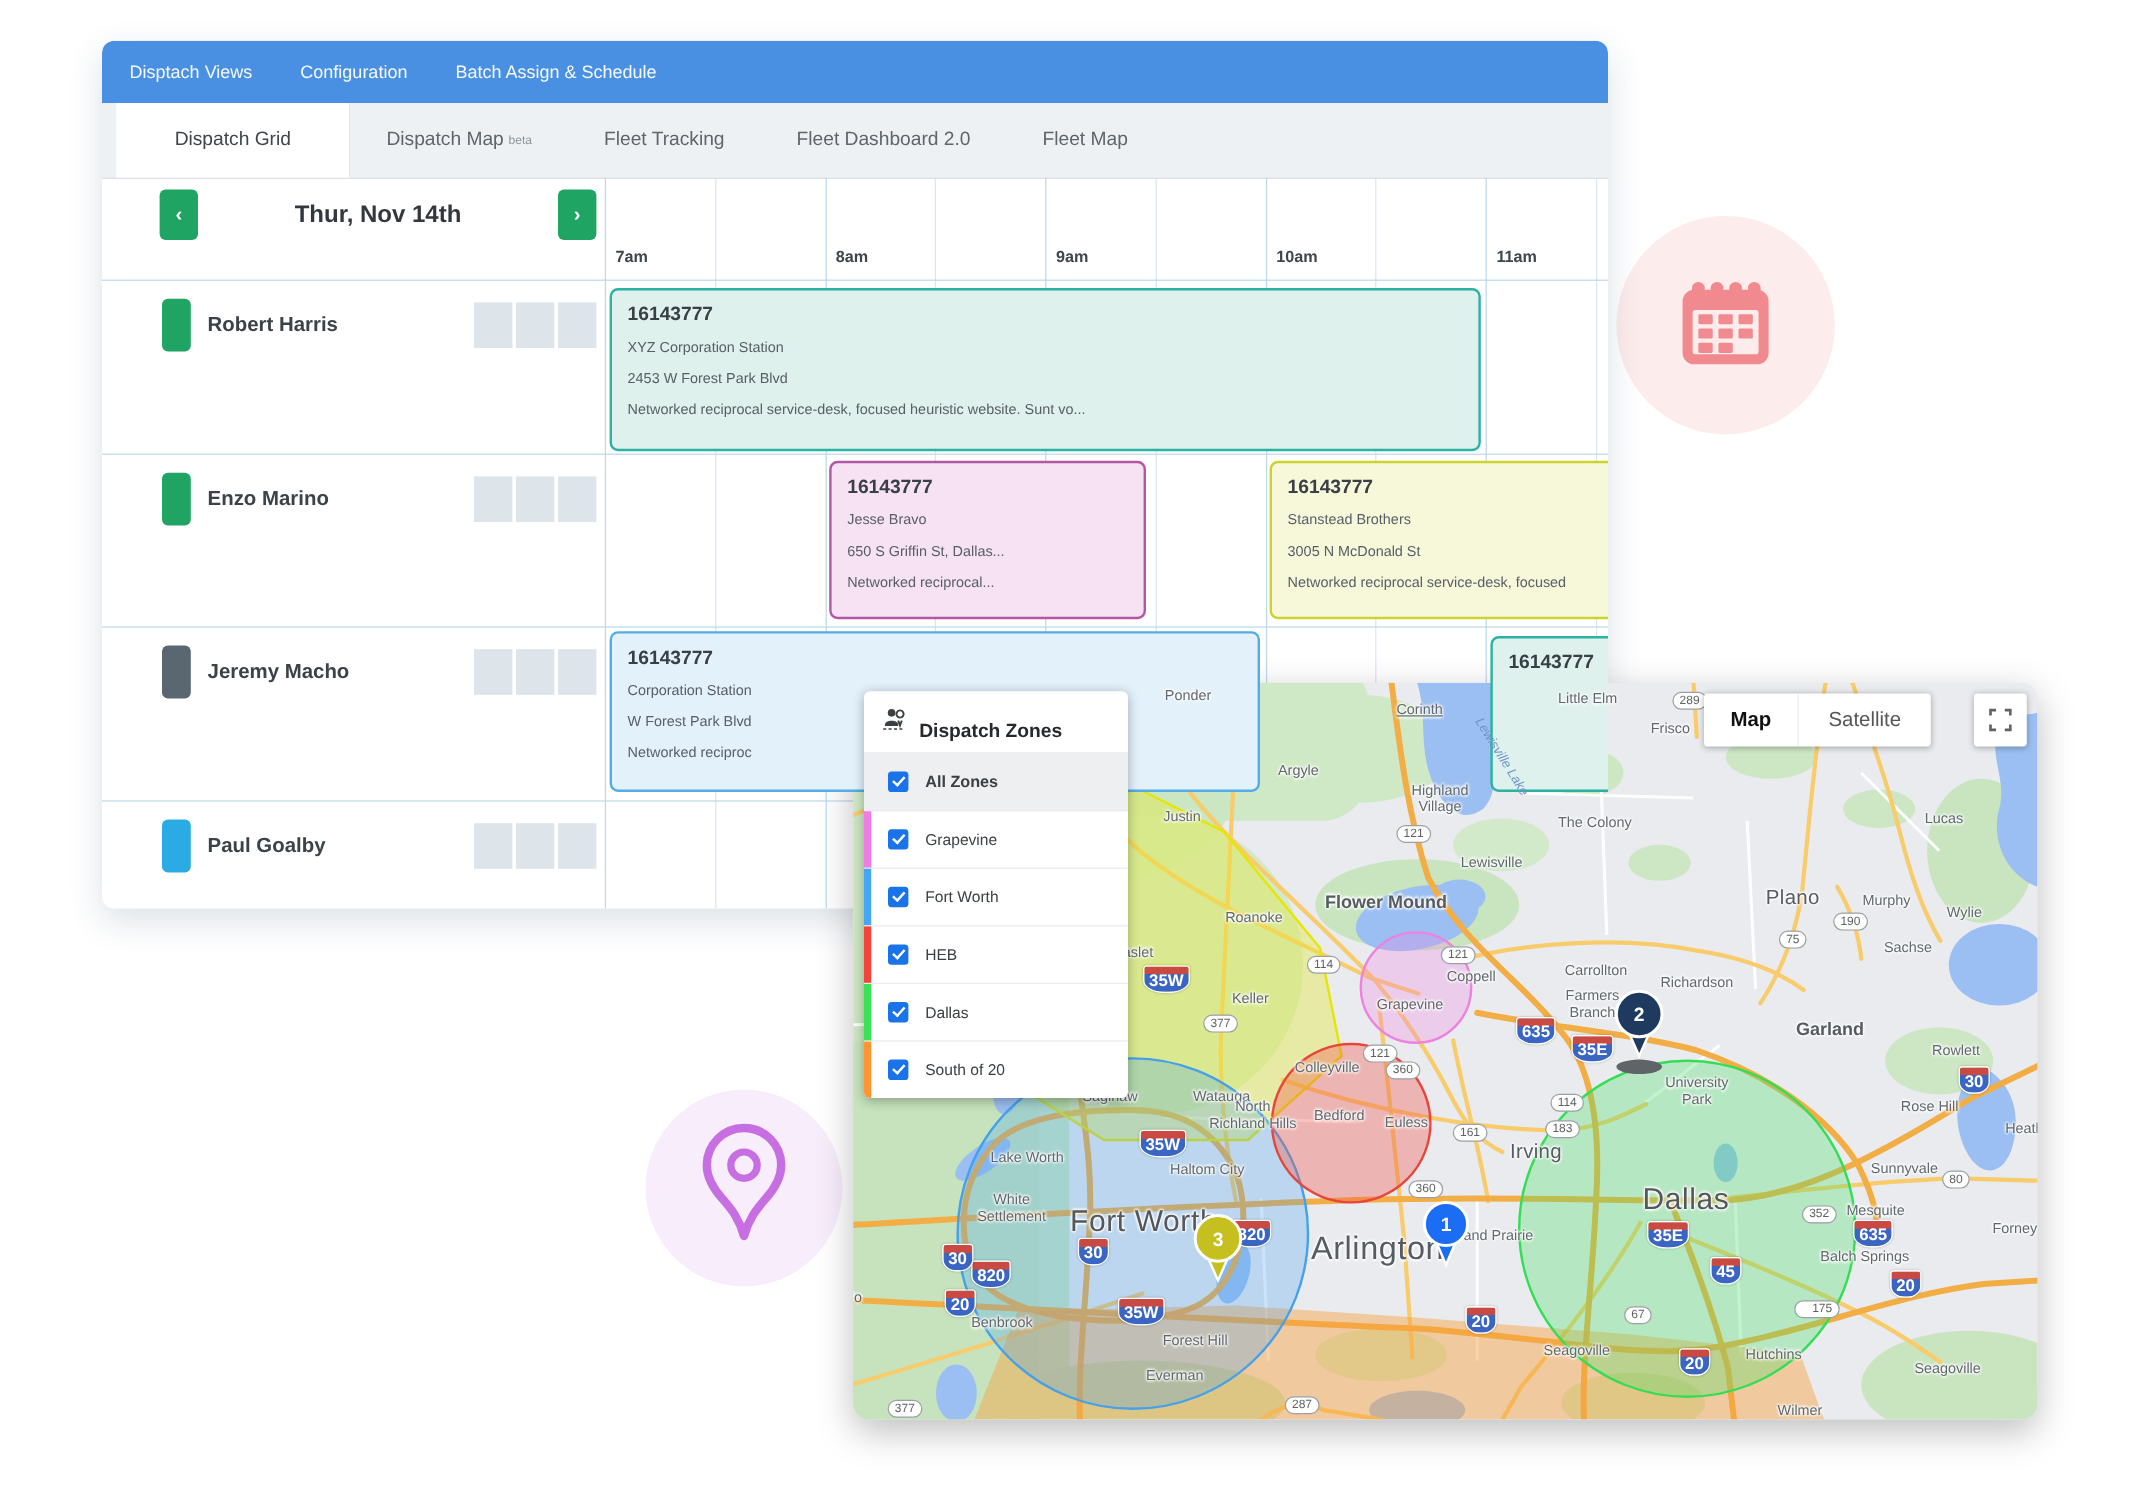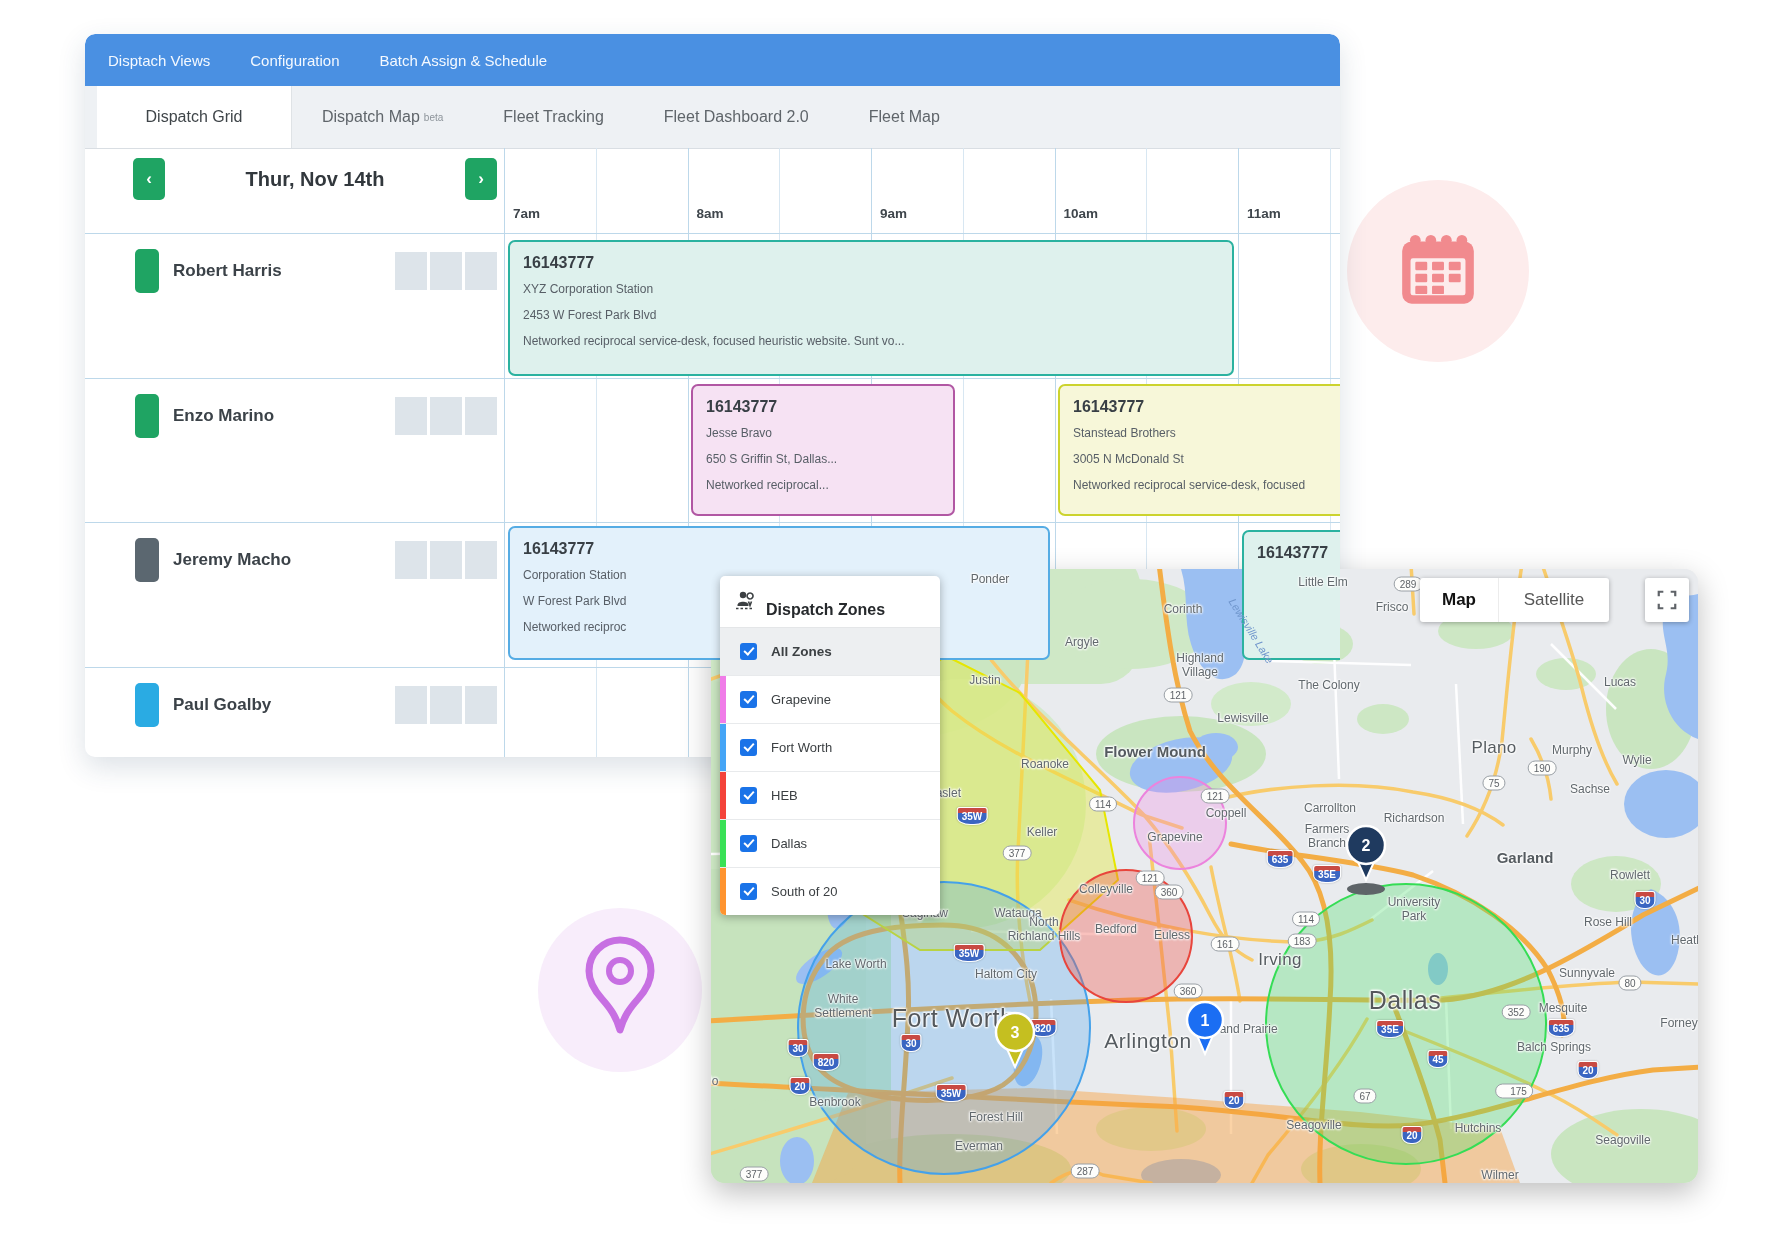--- a/index.html
+++ b/index.html
@@ -38,28 +38,28 @@
   .event-card .ev-line{font-size:12px;color:#575e66;line-height:26px;white-space:nowrap;}
   
   .map-card{position:absolute;left:711px;top:569px;width:987px;height:614px;border-radius:14px;overflow:hidden;
       box-shadow:0 10px 30px rgba(0,0,0,.25);background:#e9ebee;}
   .map-card svg.basemap{position:absolute;left:0;top:0;}
   .map-label{position:absolute;transform:translate(-50%,-50%);color:#61686d;font-size:12px;text-align:center;
       white-space:pre-line;line-height:1.15;z-index:2;
       text-shadow:0 0 3px #fff,0 0 3px #fff,0 1px 2px #fff,0 -1px 2px #fff;}
   .map-label.md15{font-size:15px;font-weight:bold;color:#555b60;}
   .map-label.md17{font-size:17px;color:#565c61;letter-spacing:.3px;}
-  .map-label.lg21{font-size:21px;color:#565c61;letter-spacing:.5px;}
+  .map-label.lg21{font-size:27px;color:#565c61;letter-spacing:.5px;}
   .map-label.lg26{font-size:25px;color:#54585c;letter-spacing:.5px;}
   .map-label.lake{font-size:11px;font-style:italic;color:#6f95cc;text-shadow:none;}
   .shield{position:absolute;transform:translate(-50%,-50%);z-index:3;font-weight:bold;text-align:center;}
   .shield.u{background:#fdfdfb;border:1.5px solid #9aa0a6;border-radius:8px;padding:1px 5px;
       font-size:10px;color:#5f6368;font-weight:normal;}
   .shield.i{background:linear-gradient(180deg,#c84a43 0 31%,#3a65c2 31% 100%);border:1px solid #fff;
-      border-radius:3px 3px 45% 45%;color:#fff;font-size:10px;padding:2.5px 4px;box-shadow:0 0 2px rgba(0,0,0,.3);}
+      border-radius:3px 3px 45% 45%;color:#fff;font-size:14px;padding:2.5px 4px;box-shadow:0 0 2px rgba(0,0,0,.3);}
   .marker{position:absolute;z-index:5;cursor:pointer;}
   .marker-shadow{position:absolute;z-index:4;width:38px;height:12px;background:#5e6468;border-radius:50%;}
   
   .zones-panel{position:absolute;left:9px;top:7px;width:220px;background:#fff;border-radius:5px;z-index:7;
       box-shadow:0 2px 10px rgba(0,0,0,.3);overflow:hidden;}
   .zones-header{height:51px;display:flex;align-items:center;gap:10px;padding-left:14px;border-bottom:1px solid #e4e6e8;}
   .zones-title{font-size:16px;font-weight:bold;color:#26292c;margin-top:16px;}
   .zone-row{height:47px;display:flex;align-items:center;position:relative;border-bottom:1px solid #e8eaec;cursor:pointer;}
   .zone-row:last-child{border-bottom:none;}
   .zone-row.allzones{background:#edeff1;}
@@ -298,21 +298,21 @@
       <polygon points="101,614 137,524 319,519 469,529 649,543 789,559 809,614" fill="rgba(248,160,60,.45)"></polygon>
       <polygon points="235,87 309,124 389,221 407,311 329,381 209,381 134,334 127,219 171,131" fill="rgba(230,235,45,.38)" stroke="#e6e600" stroke-width="2"></polygon>
       <circle cx="233" cy="459" r="146" fill="rgba(70,160,240,.28)" stroke="#44a1ea" stroke-width="2"></circle>
       <circle cx="415" cy="367" r="66" fill="rgba(240,85,75,.36)" stroke="#e8453c" stroke-width="2"></circle>
       <circle cx="469" cy="254" r="46" fill="rgba(240,130,230,.28)" stroke="#ec83dd" stroke-width="2"></circle>
       <circle cx="695" cy="455" r="140" fill="rgba(80,225,110,.33)" stroke="#35dd55" stroke-width="2"></circle>
     </g>
   </svg>
   <div>
       <div class="map-label sm" style="left: 279px; top: 11px;">Ponder</div>
-      <div class="map-label sm" style="left: 472px; top: 41px;">Corinth</div>
+      <div class="map-label sm" style="left: 472px; top: 23px; text-decoration: underline;">Corinth</div>
       <div class="map-label sm" style="left: 612px; top: 14px;">Little Elm</div>
       <div class="map-label sm" style="left: 681px; top: 39px;">Frisco</div>
       <div class="map-label sm" style="left: 809px; top: 39px;">Allen</div>
       <div class="map-label sm" style="left: 909px; top: 114px;">Lucas</div>
       <div class="map-label sm" style="left: 618px; top: 117px;">The Colony</div>
       <div class="map-label sm" style="left: 489px; top: 97px;">Highland
 Village</div>
       <div class="map-label sm" style="left: 532px; top: 150px;">Lewisville</div>
       <div class="map-label sm" style="left: 371px; top: 74px;">Argyle</div>
       <div class="map-label sm" style="left: 274px; top: 112px;">Justin</div>

